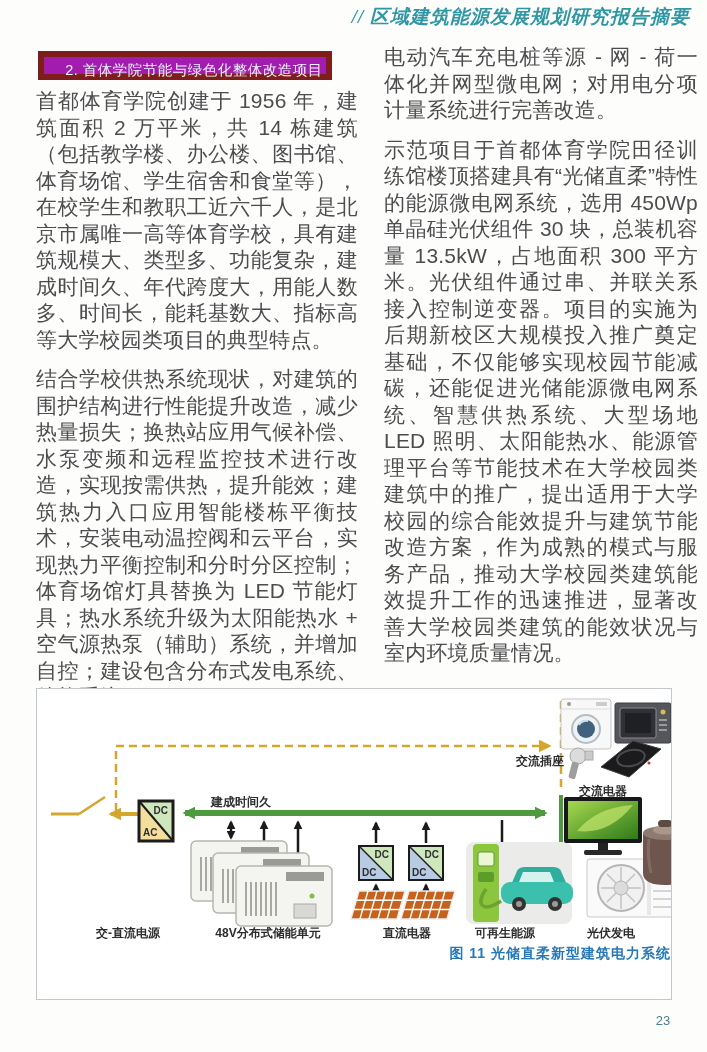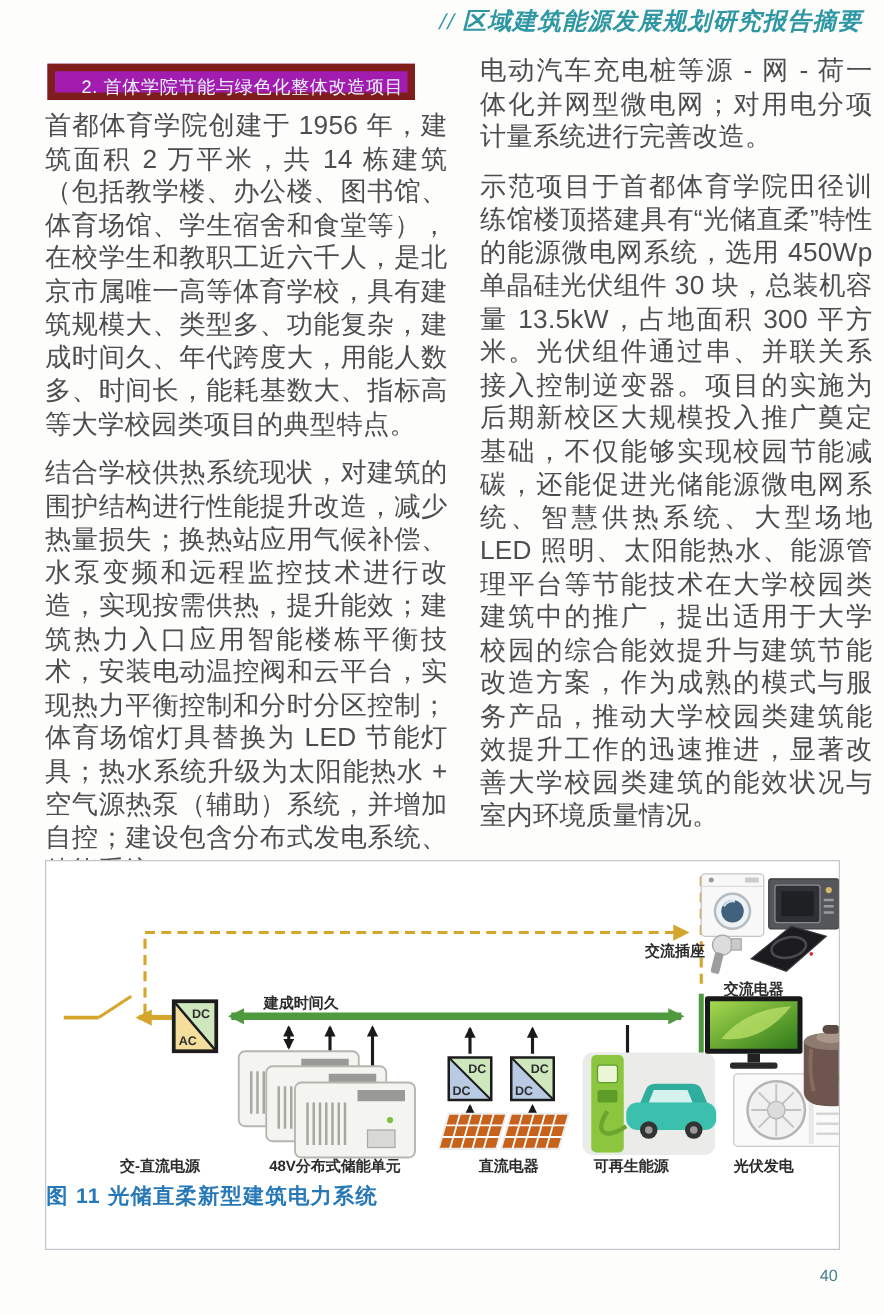--- a/index.html
+++ b/index.html
@@ -29,22 +29,22 @@
   .figure{
     position:absolute;left:36px;top:688px;width:636px;height:312px;
     background:#ffffff;border:1px solid #c3c8cc;box-sizing:border-box;
   }
   .figure svg{position:absolute;left:0;top:0;}
   .flabel{
     position:absolute;transform:translateX(-50%);
     font-size:12px;font-weight:bold;color:#2c2c2e;white-space:nowrap;
   }
   .fcaption{
-    position:absolute;left:0;right:0;top:256px;text-align:left;
-    font-size:17px;font-weight:bold;color:#2778b6;letter-spacing:1px;
+    position:absolute;left:0;right:0;top:256px;text-align:right;
+    font-size:14px;font-weight:bold;color:#2778b6;letter-spacing:1px;
   }
   .page-number{
     position:absolute;left:648px;top:1013px;width:30px;text-align:center;
     font-size:13px;color:#49808e;
   }
   .sto-body{fill:#f4f4f1;stroke:#b6b6b0;stroke-width:1.5;}
   .sto-strip{fill:#9a9a96;}
   .sto-grille{stroke:#a8a8a2;stroke-width:2;fill:none;}
   .conv-txt{font-family:"Liberation Sans",sans-serif;font-size:10px;font-weight:bold;fill:#2e2e30;}
 </style>
@@ -239,13 +239,13 @@
   <div class="flabel" style="left:566px;top:94px;">交流电器</div>
   <div class="flabel" style="left:91px;top:236px;">交-直流电源</div>
   <div class="flabel" style="left:231px;top:236px;">48V分布式储能单元</div>
   <div class="flabel" style="left:370px;top:236px;">直流电器</div>
   <div class="flabel" style="left:468px;top:236px;">可再生能源</div>
   <div class="flabel" style="left:574px;top:236px;">光伏发电</div>
 
   <div class="fcaption">图 11  光储直柔新型建筑电力系统</div>
 </div>
 
-<div class="page-number">40</div>
+<div class="page-number">23</div>
 
 </body></html>

